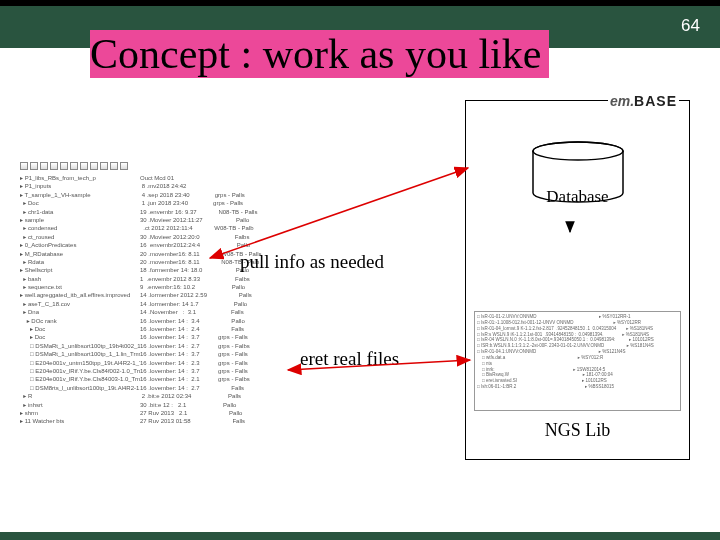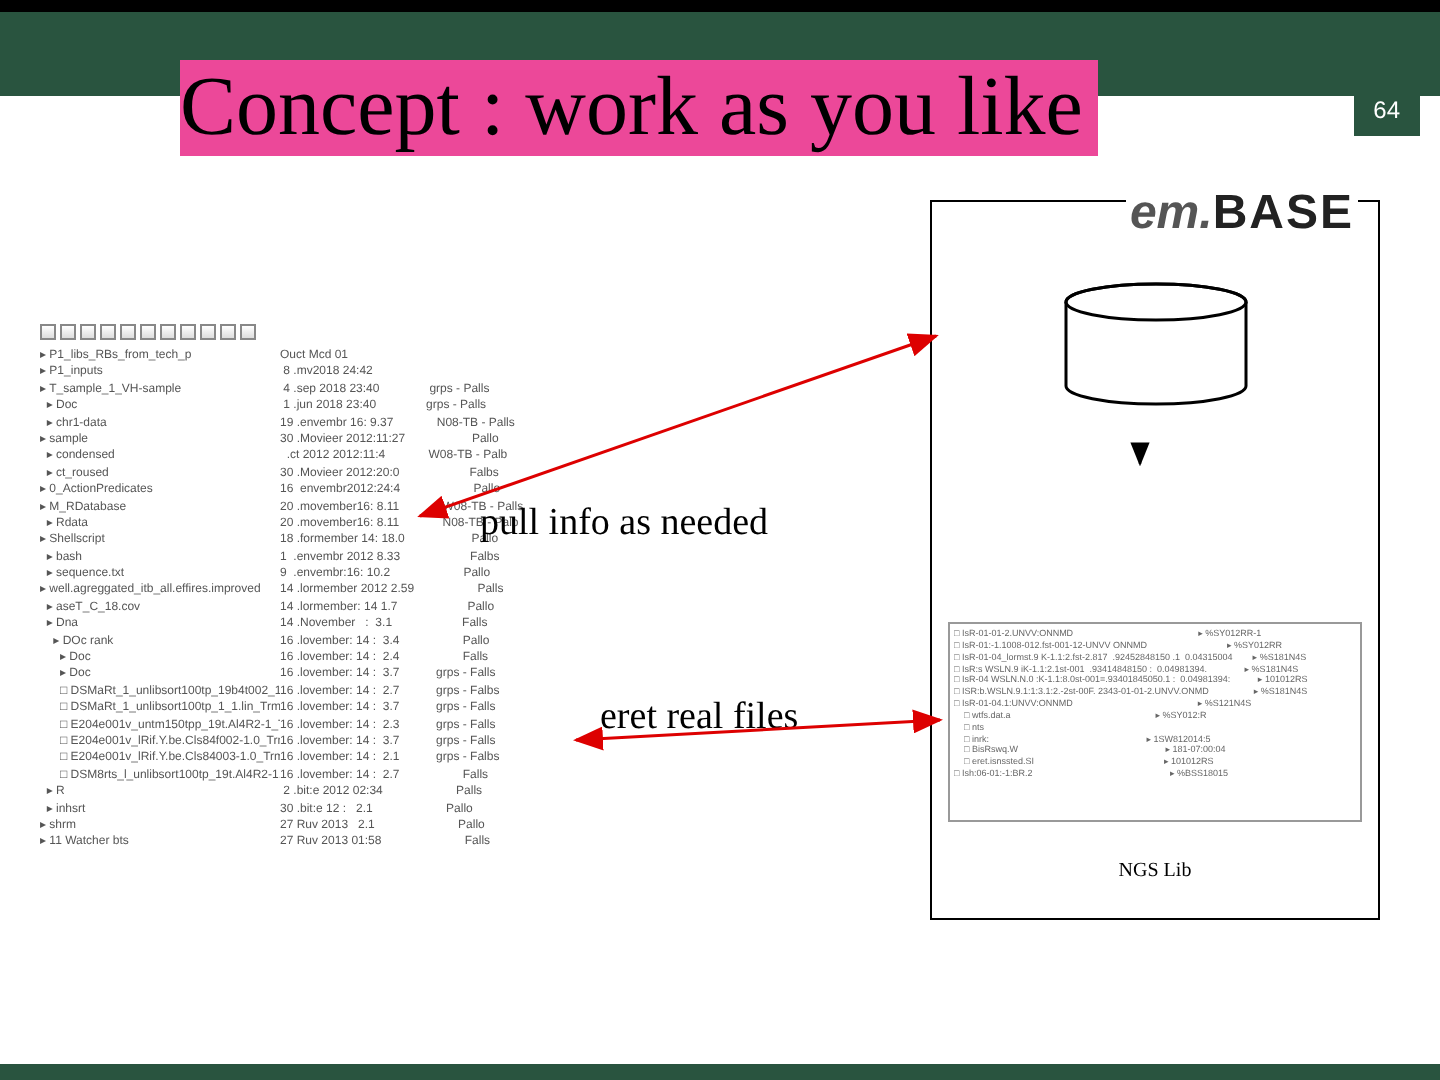--- a/index.html
+++ b/index.html
@@ -1,35 +1,35 @@
 <!DOCTYPE html>
 <html><head>
 <meta charset="utf-8">
 <style>
   * { box-sizing: border-box; margin: 0; padding: 0; }
   body { width: 720px; height: 540px; background: #fff; font-family: "Times New Roman", serif; overflow: hidden; position: relative; }
   .slide { width: 100%; height: 100%; position: relative; }
   .topbar { height: 6px; background: #000; width: 100%; }
   .greenbar { height: 6px; background: #29543f; width: 100%; }
-  .pagebadge { position: absolute; top: 12px; right: 10px; color: #fff; font-family: Arial, sans-serif; font-size: 12px; background: #29543f; padding: 4px 10px 6px 10px; margin-top: 32px; }
+  .pagebadge { position: absolute; top: 12px; right: 10px; color: #fff; font-family: Arial, sans-serif; font-size: 17px; background: #29543f; padding: 4px 10px 6px 10px; }
   .header { background: #29543f; height: 36px; width: 100%; display: flex; align-items: flex-start; padding-left: 90px; position: relative; }
   .title { font-size: 42px; color: #000; position: absolute; top: 30px; left: 90px; z-index: 5; background:#ec4899; padding-right: 8px; }
   .content { position: absolute; top: 100px; left: 0; right: 0; bottom: 0; }
 
   
   .rightbox { position: absolute; top: 0px; right: 30px; width: 225px; height: 360px; border: 1.5px solid #000; background: #fff; }
-  .logo { position: absolute; top: -8px; right: 10px; font-family: Arial, sans-serif; font-size: 24px; background:#fff; padding: 0 2px;}
+  .logo { position: absolute; top: -8px; right: 10px; font-family: Arial, sans-serif; font-size: 14px; background:#fff; padding: 0 2px;}
   .logo .em { font-style: italic; font-weight: bold; color: #555; }
   .logo .base { font-weight: bold; color: #222; letter-spacing: 1px; }
   .db { position: absolute; top: 40px; left: 50%; transform: translateX(-50%); width: 100px; height: 62px; }
   .db-svg { width: 100%; height: 100%; }
   .db-label { position: absolute; top: 86px; width: 100%; text-align: center; font-size: 17px; }
   .samples { position: absolute; top: 130px; width: 100%; text-align: center; font-size: 12px; }
   .ngs { position: absolute; top: 210px; left: 8px; right: 8px; height: 100px; border: 1px solid #999; font-family: Arial, sans-serif; font-size: 4.5px; color: #666; padding: 2px; overflow: hidden; line-height: 1.3; white-space: pre; }
-  .ngs-label { position: absolute; bottom: 18px; width: 100%; text-align: center; font-size: 10px; }
+  .ngs-label { position: absolute; bottom: 18px; width: 100%; text-align: center; font-size: 18px; }
 
   
   .filebrowser { position: absolute; top: 60px; left: 20px; width: 415px; height: 270px; font-family: Arial, sans-serif; font-size: 6px; color: #555; overflow: hidden; line-height: 1.4; }
   .fb-toolbar { height: 12px; display: flex; gap: 2px; align-items: center; margin-bottom: 2px; }
   .fb-toolbar .ico { width: 8px; height: 8px; border: 0.5px solid #888; background: linear-gradient(#fff,#ddd); }
   .fb-row { display: flex; }
   .fb-tree { width: 120px; white-space: pre; overflow: hidden; }
   .fb-list { flex: 1; white-space: pre; overflow: hidden; }
 
   
@@ -138,20 +138,21 @@
       <div class="logo">
         <span class="em">em.</span><span class="base">BASE</span>
       </div>
       <div class="db">
         <svg class="db-svg" viewBox="0 0 100 62">
           <ellipse cx="50" cy="10" rx="45" ry="9" fill="#fff" stroke="#000" stroke-width="1.5"></ellipse>
           <path d="M5 10 L5 52 A45 9 0 0 0 95 52 L95 10" fill="#fff" stroke="#000" stroke-width="1.5"></path>
           <ellipse cx="50" cy="10" rx="45" ry="9" fill="none" stroke="#000" stroke-width="1.5"></ellipse>
         </svg>
       </div>
+      <div class="db-label">Database</div>
       <div class="ngs">□ IsR-01-01-2.UNVV:ONNMD                                                  ▸ %SY012RR-1
 □ IsR-01:-1.1008-012.fst-001-12-UNVV ONNMD                                ▸ %SY012RR
 □ IsR-01-04_lormst.9 K-1.1:2.fst-2.817  .92452848150 .1  0.04315004        ▸ %S181N4S
 □ IsR:s WSLN.9 iK-1.1:2.1st-001  .93414848150 :  0.04981394.               ▸ %S181N4S
 □ IsR-04 WSLN.N.0 :K-1.1:8.0st-001=.93401845050.1 :  0.04981394:           ▸ 101012RS
 □ ISR:b.WSLN.9.1:1:3.1:2.-2st-00F. 2343-01-01-2.UNVV.ONMD                  ▸ %S181N4S
 □ IsR-01-04.1:UNVV:ONNMD                                                  ▸ %S121N4S
     □ wtfs.dat.a                                                          ▸ %SY012:R
     □ nts
     □ inrk:                                                               ▸ 1SW812014:5

